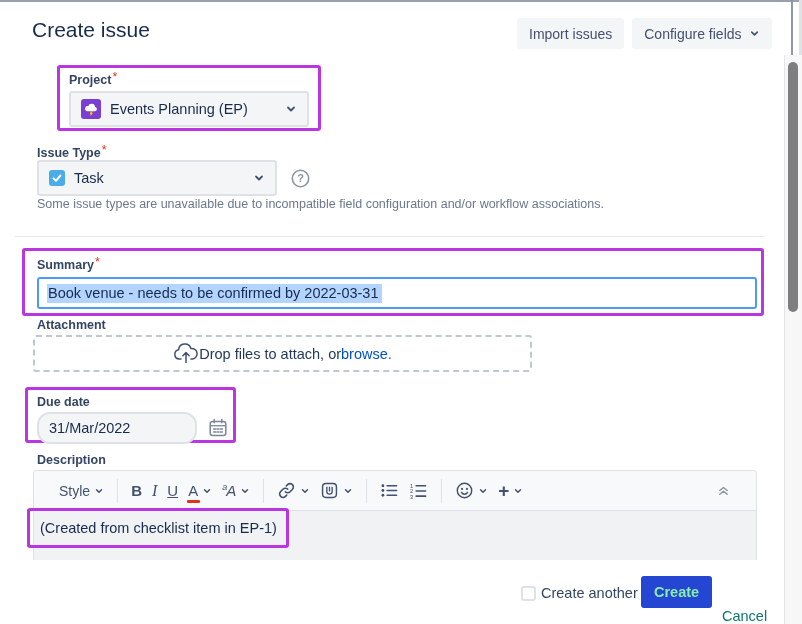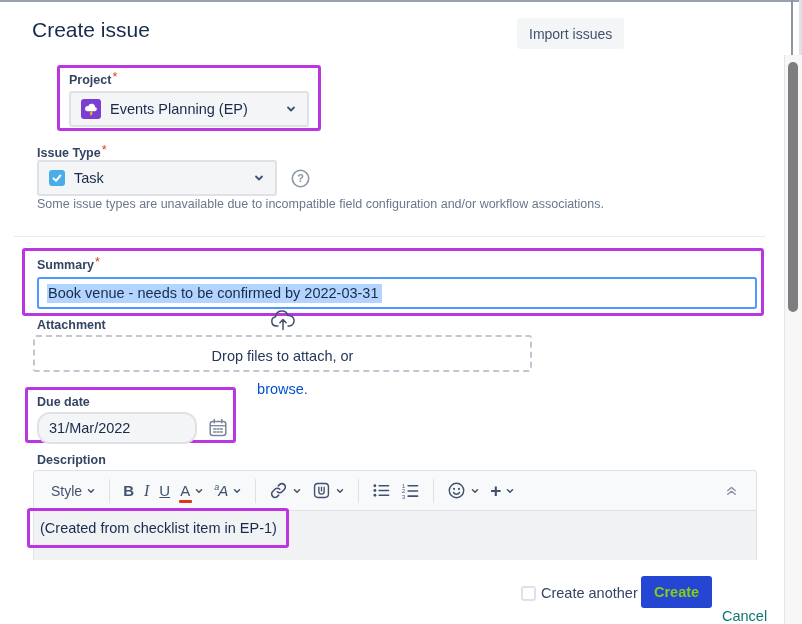--- a/index.html
+++ b/index.html
@@ -42,64 +42,72 @@
   .note { position:absolute; left:37px; top:197px; width:740px; font-size:12.5px; color:#6b778c; }
 
   .divider { position:absolute; left:14px; top:236px; width:751px; height:1px; background:#e8eaee; }
 
   
   .text-input-focused { margin-top:4px; width:720px; height:32px; background:#fff; border:2px solid #4c9aff; border-radius:3px; display:flex; align-items:center; padding:12px 8px; font-size:14.5px; color:#172b4d; cursor:text; }
   .selected-text { background:#b3d4ff; padding:1px 3px 2px 1px; }
 
   
   .attach-label { position:absolute; left:37px; top:318px; }
-  .dropzone { position:absolute; left:33px; top:335px; width:499px; height:37px; border:2px dashed #c1c7d0; border-radius:3px; background:#fff; display:flex; align-items:center; justify-content:center; gap:17px; font-size:14.5px; color:#253858; cursor:pointer;flex-direction:column; }
+  .dropzone { position:absolute; left:33px; top:335px; width:499px; height:37px; border:2px dashed #c1c7d0; border-radius:3px; background:#fff; display:flex; align-items:center; justify-content:center; gap:0; font-size:14.5px; color:#253858; cursor:pointer; }
   .browse-link { color:#0052cc; cursor:pointer; }
 
   
   .date-row { display:flex; align-items:center; margin-top:2px; }
   .date-input { width:160px; height:32px; background:#f4f5f7; border:2px solid #dfe1e6; border-radius:13px; display:flex; align-items:center; padding:0 10px; font-size:14.5px; color:#172b4d; cursor:text; }
   .cal-btn { margin-left:10px; display:flex; align-items:center; cursor:pointer; }
 
   
   .desc-label { position:absolute; left:37px; top:453px; }
-  .toolbar { position:absolute; left:33px; top:470px; width:724px; height:41px; background:#f8f9fa; border:1px solid #dfe1e6; border-radius:3px 3px 0 0; display:flex; align-items:center; padding:0 12px; color:#42526e; }
+  .toolbar { position:absolute; left:33px; top:470px; width:724px; height:41px; background:#f8f9fa; border:1px solid #dfe1e6; border-radius:3px 3px 0 0; display:flex; align-items:center; padding:0 20px; color:#42526e; }
   .tb-btn { display:flex; align-items:center; gap:4px; padding:4px 5px; font-size:14px; cursor:pointer; border-radius:3px; }
   .tb-sep { width:1px; height:24px; background:#dfe1e6; margin:0 8px; }
   .tb-b { font-weight:700; font-size:15px; }
   .tb-i { font-style:italic; font-family:"Liberation Serif",serif; font-size:16px; }
   .tb-u { text-decoration:underline; font-size:15px; }
   .tb-a { position:relative; font-size:15px; }
   .tb-a .red-bar { position:absolute; left:4px; bottom:0px; width:13px; height:3px; background:#e0351b; border-radius:1px; }
   .sup-a { font-size:9px; vertical-align:super; margin-right:-1px; }
   .tb-font { font-size:15px; font-style:italic; }
   .tb-spacer { flex:1; }
   .editor-body { position:absolute; left:33px; top:511px; width:724px; height:49px; background:#f1f2f4; border-left:1px solid #dfe1e6; border-right:1px solid #dfe1e6; cursor:text; }
   .desc-text { font-size:14.5px; color:#172b4d; white-space:nowrap; }
 
   
   .cb { position:absolute; left:521px; top:586px; width:15px; height:15px; background:#fff; border:2px solid #dfe1e6; border-radius:3px; cursor:pointer; }
   .cb-label { position:absolute; left:541px; top:585px; font-size:14.5px; color:#344563; }
-  .btn-primary { position:absolute; left:641px; top:576px; height:32px; background:#2545d3; color:#84cc16; border-radius:3px; font-size:14.5px; font-weight:700; display:flex; align-items:center; padding:0 13px; cursor:pointer; }
+  .btn-primary { position:absolute; left:641px; top:576px; height:32px; background:#2545d3; color:#86efac; border-radius:3px; font-size:14.5px; font-weight:700; display:flex; align-items:center; padding:0 13px; cursor:pointer; }
   .cancel-link { position:absolute; left:722px; top:608px; font-size:14.5px; color:#0f766e; font-weight:500; cursor:pointer; }
 
   svg { display:block; }
 </style>
 </head>
 <body>
 
 <div id="app">
 
   <div class="top-edge"></div>
 
   <div class="page-title">Create issue</div>
 
   <div class="header-buttons">
     <div class="btn-subtle">
       <span>Import issues</span>
+    </div>
+    <div class="btn-subtle">
+      <span>Configure fields</span>
+      <span>
+        <svg width="11" height="11" viewBox="0 0 12 12">
+            <path d="M3 4.5 6 7.5 9 4.5" fill="none" stroke="#42526e" stroke-width="1.8" stroke-linecap="round" stroke-linejoin="round"></path>
+          </svg>
+      </span>
     </div>
   </div>
 
   <div class="ann ann-project">
     <span class="field-label">Project</span><span class="req">*</span>
     <div class="select proj-select">
       <span>
         <svg width="20" height="20" viewBox="0 0 20 20">
             <rect width="20" height="20" rx="3" fill="#7a3fd1"></rect>
             <path d="M6.1 12.3h7.6a2.2 2.2 0 0 0 .4-4.36 3.5 3.5 0 0 0-6.8-.85A2.6 2.6 0 0 0 6.1 12.3z" fill="#ffffff"></path>

